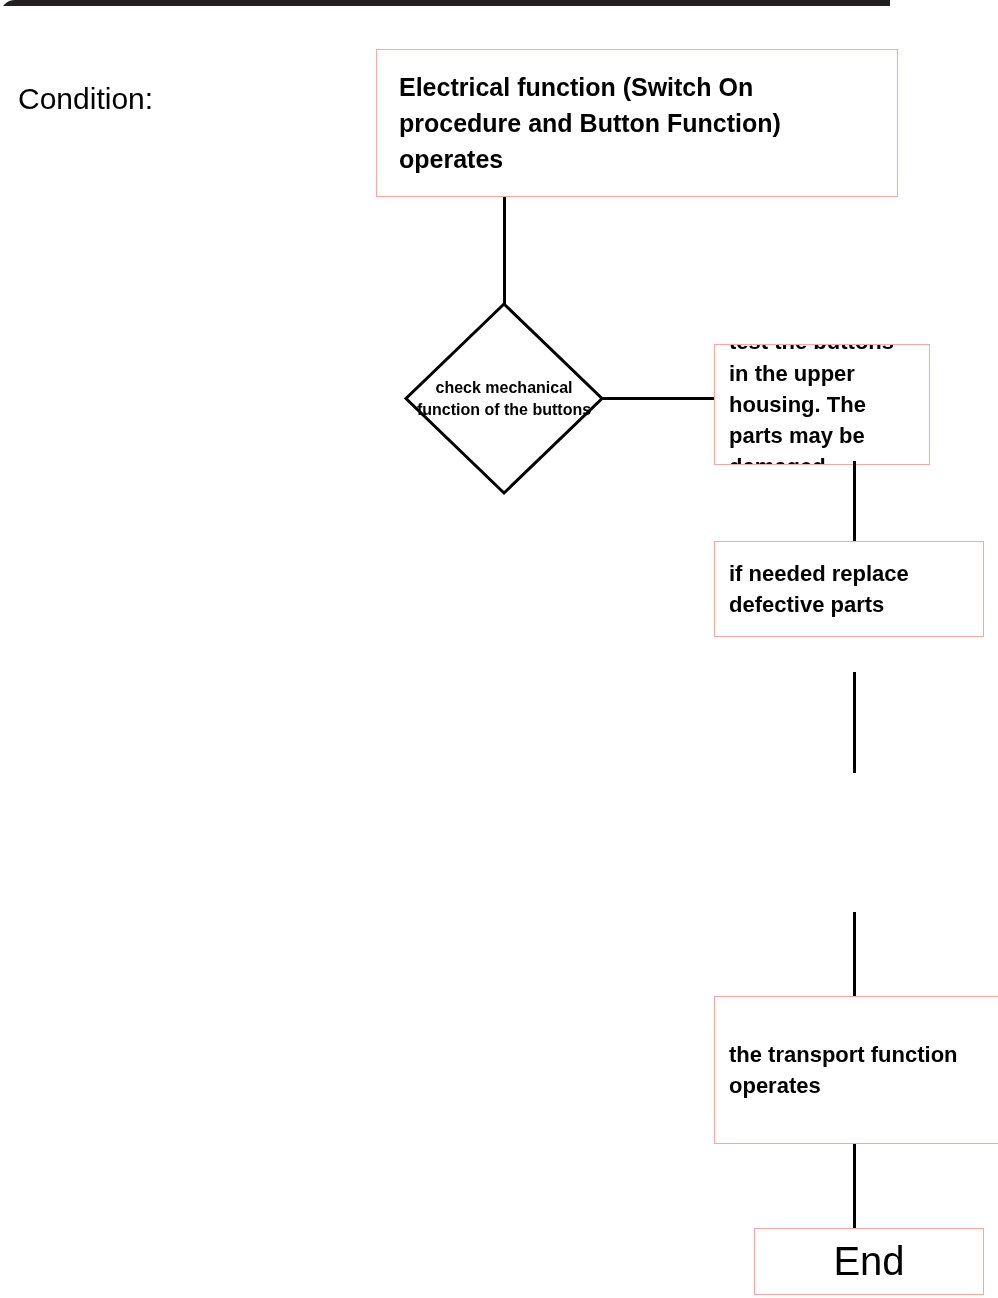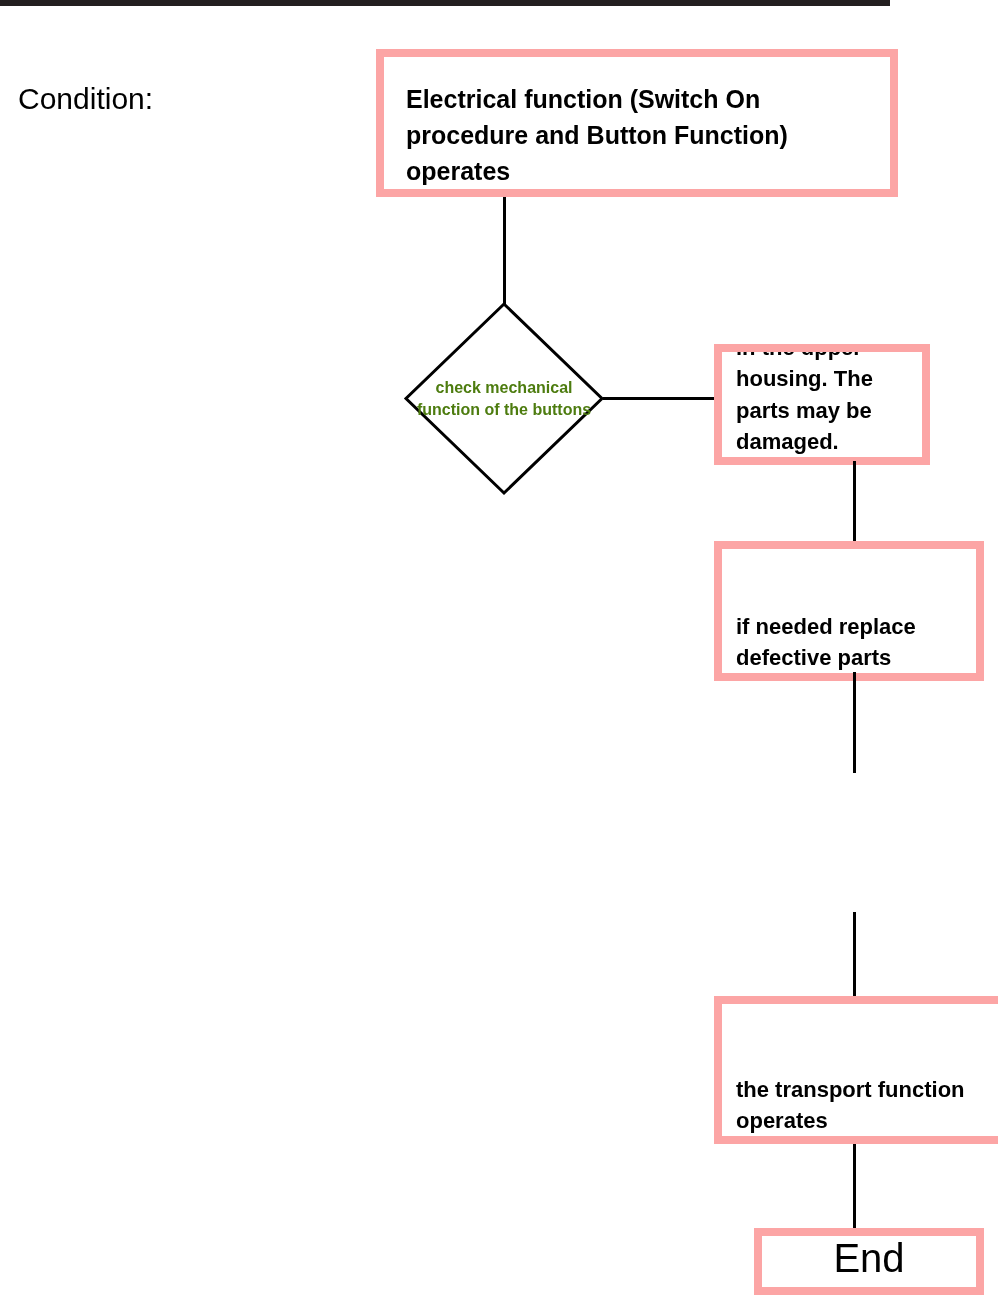--- a/index.html
+++ b/index.html
@@ -11,20 +11,21 @@
   body {
     font-family: "Liberation Sans", sans-serif;
     color: #000000;
   }
   #canvas {
     position: relative;
     width: 998px;
     height: 1298px;
     background: #ffffff;
     overflow: hidden;
+    border-radius: 15px;
   }
 
   
   .top-rule {
     position: absolute;
     left: 0px;
     top: 0px;
     width: 890px;
     height: 6px;
     background: #231f20;
@@ -39,24 +40,24 @@
     font-weight: 400;
     letter-spacing: 0px;
     color: #000;
     white-space: nowrap;
   }
 
   
   .node-box {
     position: absolute;
     box-sizing: border-box;
-    border: 8px solid #fca5a5;
+    border: 1px solid #fca5a5;
     background: #ffffff;
     display: flex;
-    align-items: flex-end;
+    align-items: center;
     justify-content: flex-start;
     overflow: hidden;
   }
   .node-box .node-text {
     padding: 0 14px;
     font-size: 22px;
     line-height: 1.42;
     font-weight: 700;
     color: #000;
     white-space: pre-line;
@@ -77,21 +78,21 @@
   .box-end .node-text {
     font-size: 40px;
     font-weight: 400;
     text-align: center;
     padding: 0;
   }
 
   
   #box-start      { left: 376px; top: 49px;   width: 522px; height: 148px; }
   #box-test       { left: 714px; top: 344px;  width: 216px; height: 121px; }
-  #box-replace    { left: 714px; top: 541px;  width: 270px; height: 140px; }
+  #box-replace    { left: 714px; top: 541px;  width: 270px; height: 96px; }
   #box-assemble   { left: 714px; top: 772px;  width: 270px; height: 140px; }
   #box-transport  { left: 714px; top: 996px;  width: 295px; height: 148px; }
   #box-end        { left: 754px; top: 1228px; width: 230px; height: 67px; }
 
   
   .diamond-wrap {
     position: absolute;
     left: 403px;
     top: 301px;
     width: 202px;
@@ -104,21 +105,21 @@
     top: 0;
     width: 202px;
     height: 195px;
     display: flex;
     align-items: center;
     justify-content: center;
     text-align: center;
     font-size: 16px;
     font-weight: 700;
     line-height: 1.33;
-    color: #4d7c0f;
+    color: #000000;
     white-space: pre-line;
     pointer-events: none;
   }
 
   
   .conn {
     position: absolute;
     background: #000000;
   }
   .conn-v { width: 3px; }

